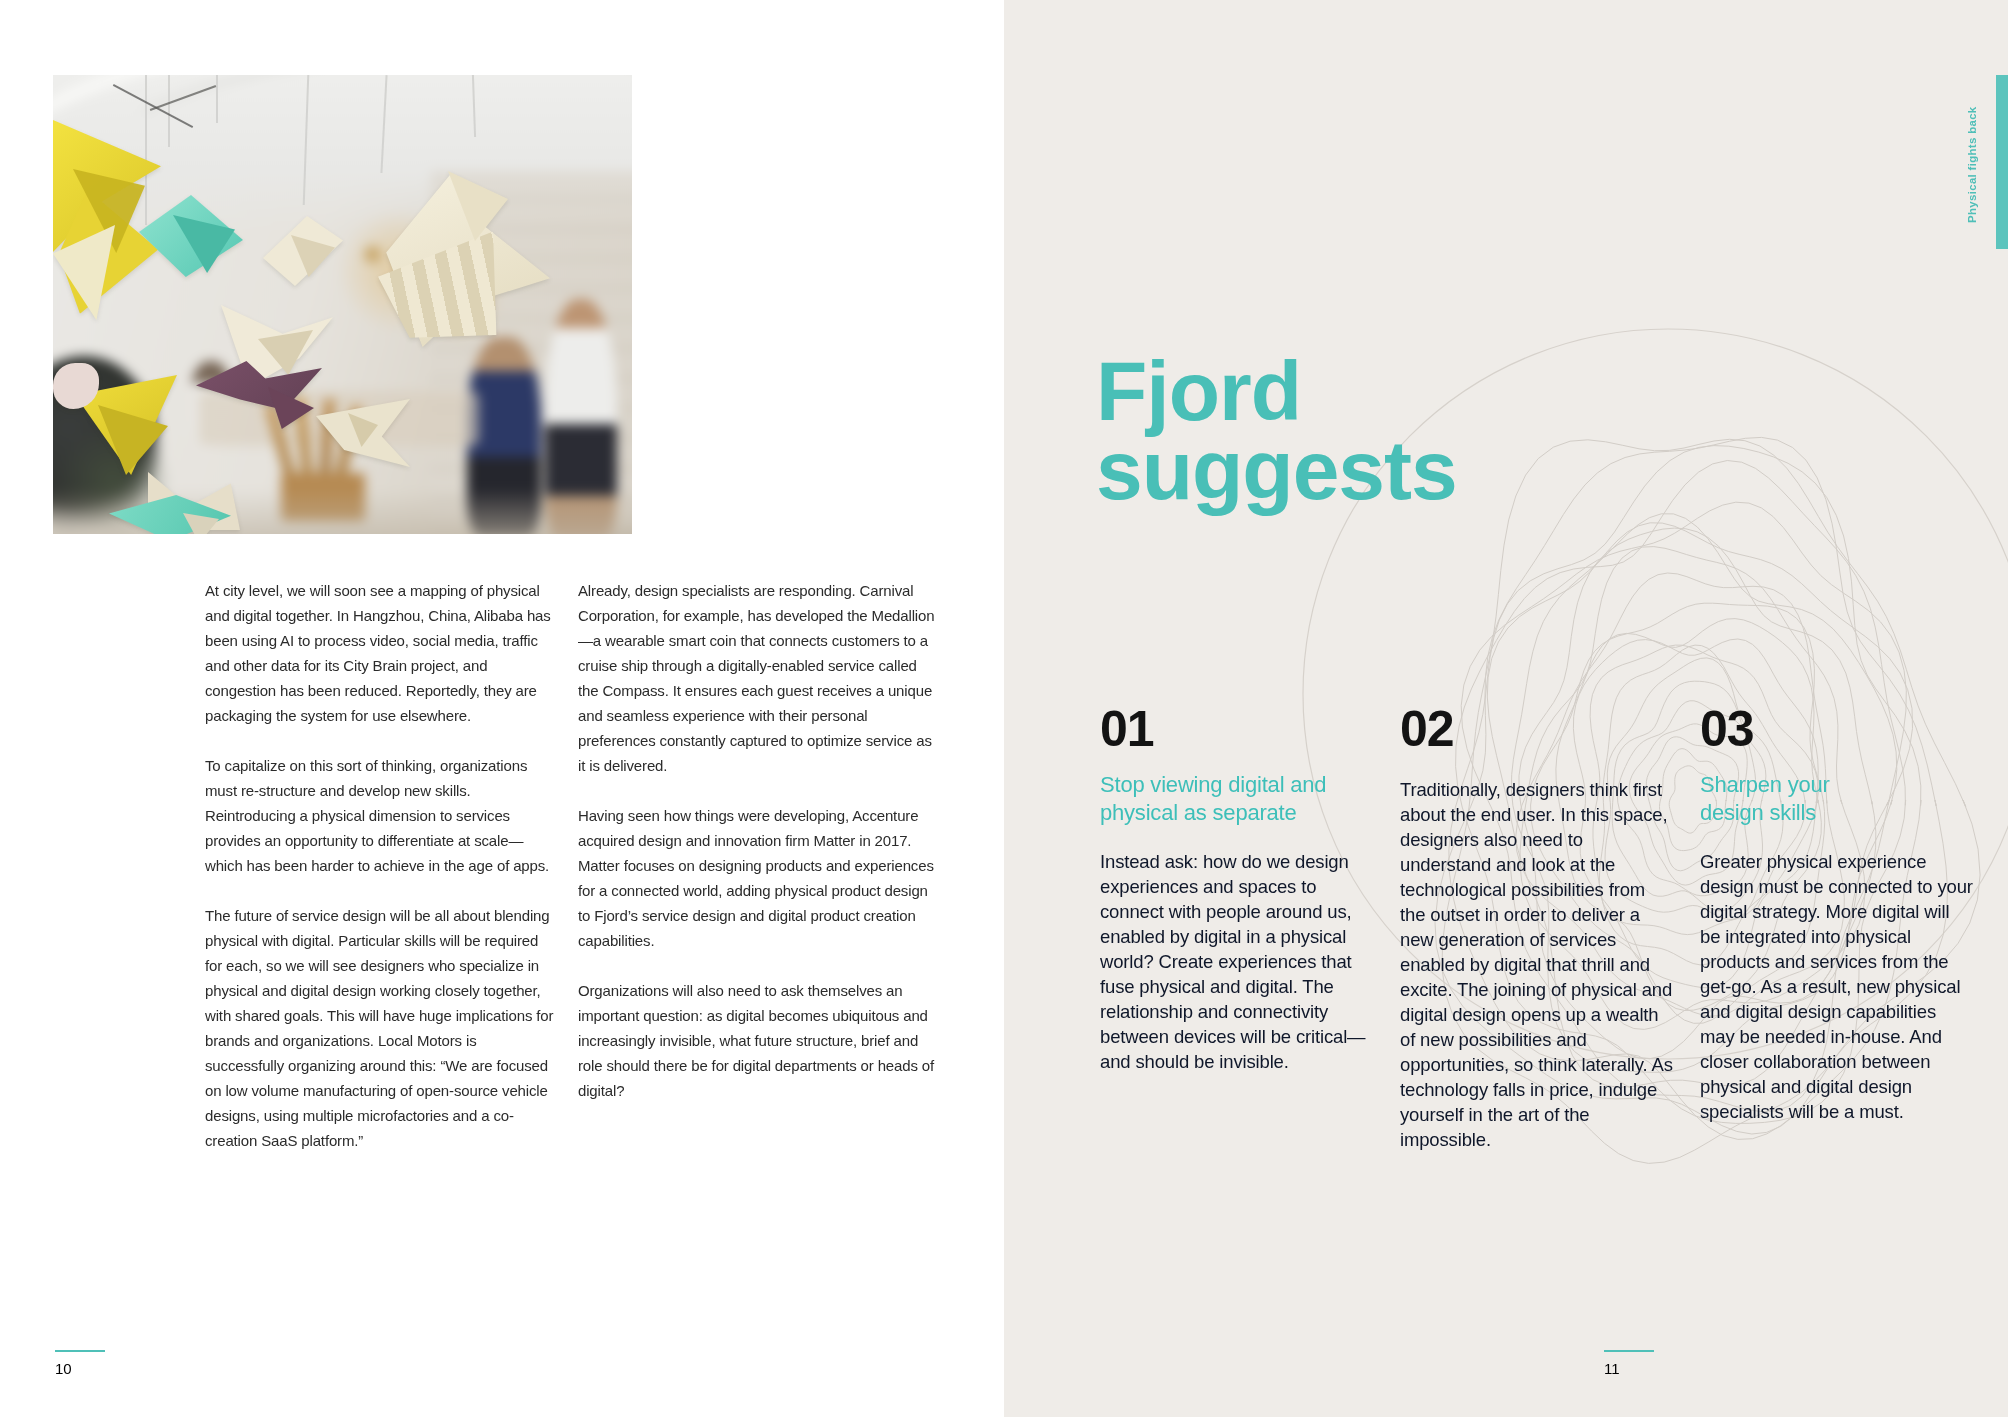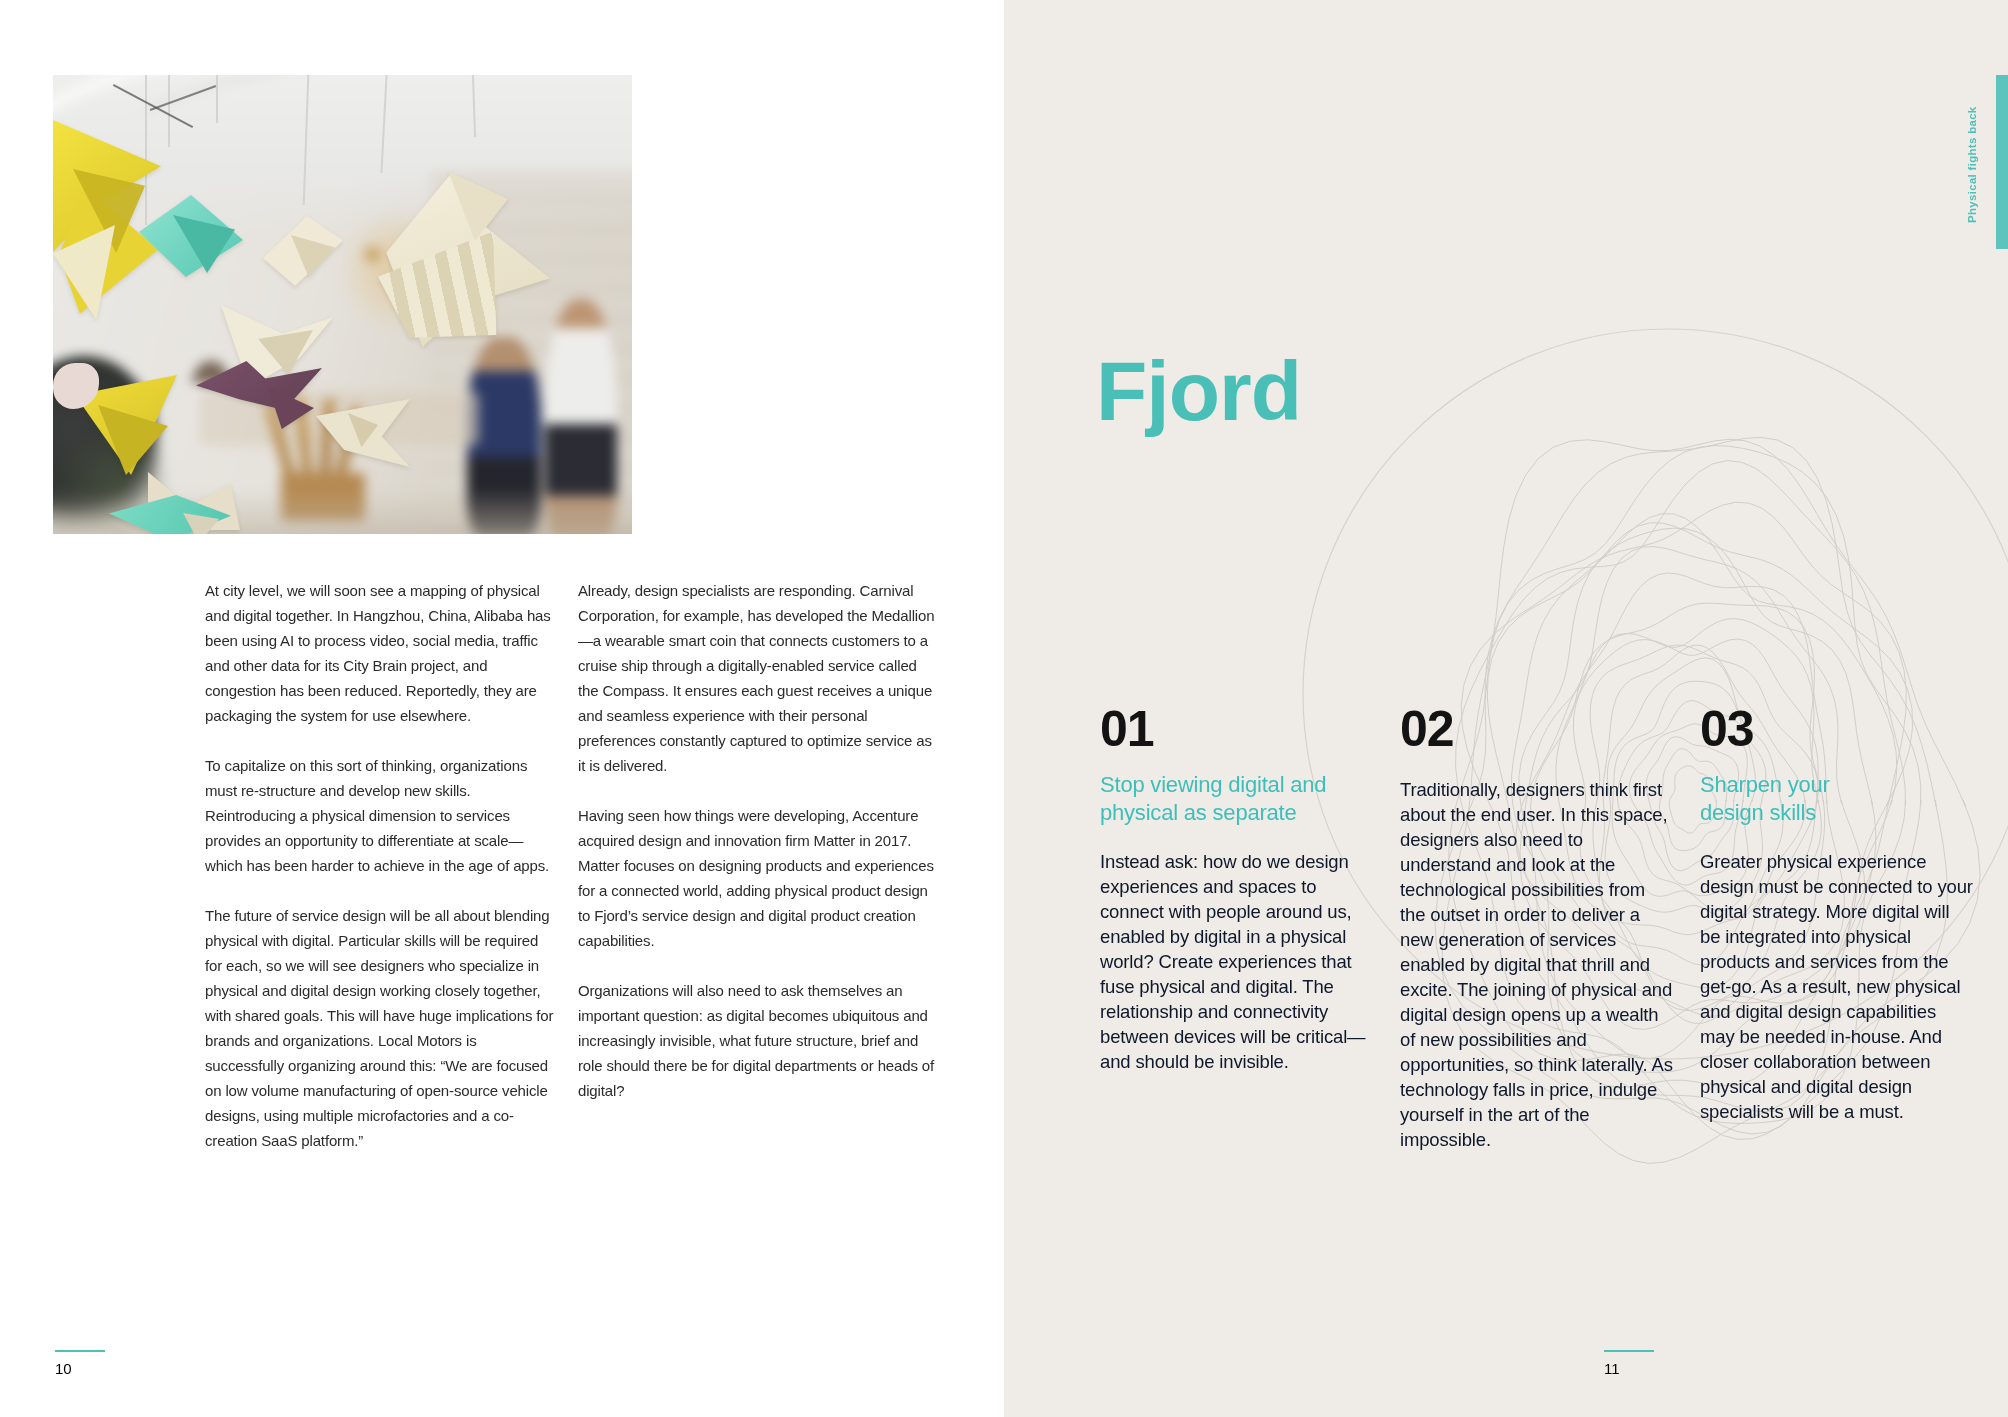--- a/index.html
+++ b/index.html
@@ -168,20 +168,21 @@
         <path d="M885.3 800.0L876.7 816.2L869.1 831.2L863.0 845.6L858.6 859.7L855.5 874.1L853.1 888.9L850.7 903.9L847.7 918.9L843.7 933.5L838.4 947.2L832.2 960.1L825.3 972.2L818.0 984.0L810.7 995.8L803.5 1008.1L796.2 1021.1L788.7 1034.5L780.6 1047.9L771.6 1060.3L761.6 1070.8L750.6 1078.8L738.8 1083.7L726.6 1085.7L714.2 1085.3L702.1 1083.5L690.1 1081.5L678.4 1080.2L666.5 1080.3L654.3 1081.8L641.6 1084.2L628.4 1086.5L614.9 1087.3L601.5 1085.3L588.9 1079.6L577.8 1069.7L568.5 1055.7L561.5 1038.5L556.5 1019.2L553.2 999.2L550.9 979.7L548.8 961.5L546.4 945.1L543.2 930.4L539.0 916.9L534.0 904.1L528.7 891.5L523.4 878.5L518.5 864.9L514.3 850.8L510.7 836.2L507.5 821.1L504.3 805.7L500.7 789.7L496.8 773.0L492.5 755.3L488.3 736.6L485.0 717.0L483.3 697.0L484.1 677.2L487.7 658.6L494.4 642.0L503.9 628.0L515.4 616.8L528.2 608.1L541.3 601.2L553.9 595.0L565.5 588.7L575.9 581.2L585.4 572.3L594.5 562.1L603.5 551.3L613.0 540.9L623.3 532.0L634.5 525.8L646.2 522.8L658.3 523.1L670.3 526.2L681.9 531.2L693.1 537.1L703.8 542.8L714.2 547.7L724.6 551.5L735.1 554.3L745.8 556.8L756.6 559.6L767.4 563.5L777.9 568.8L788.0 575.6L797.7 583.7L807.1 592.5L816.6 601.6L826.5 610.4L837.3 619.0L848.9 627.5L861.3 636.5L873.8 646.7L885.8 658.7L896.1 673.0L903.7 689.7L908.0 708.4L908.5 728.4L905.5 748.8L899.5 768.7L891.5 787.4L882.8 804.7Z" fill="none" stroke="#d2cdc7" stroke-width="1"></path>
         <path d="M885.1 800.0L881.6 816.6L878.2 832.8L874.5 848.5L870.1 863.8L864.9 878.3L859.0 892.1L852.8 905.3L846.6 918.1L841.1 931.3L836.6 945.5L833.3 961.3L830.8 979.2L828.7 999.2L826.2 1020.6L822.5 1042.4L816.8 1063.2L808.8 1081.4L798.5 1095.9L786.2 1105.7L772.5 1110.8L758.0 1111.7L743.4 1109.5L729.3 1105.7L715.7 1101.6L702.8 1098.2L690.2 1096.2L677.8 1095.5L665.4 1095.3L652.8 1094.8L640.2 1092.9L627.9 1088.8L616.2 1082.0L605.4 1072.6L595.4 1061.2L586.4 1048.6L577.9 1035.6L569.8 1022.8L561.6 1010.6L553.3 999.0L544.8 987.6L536.5 975.9L528.7 963.3L521.9 949.5L516.5 934.5L512.7 918.6L510.1 902.1L508.3 885.6L506.6 869.5L504.0 853.8L499.9 838.4L494.1 822.7L486.7 806.2L478.3 788.5L470.0 769.2L463.0 748.6L458.4 727.1L457.2 705.6L459.8 685.1L466.2 666.4L475.7 650.2L487.6 636.5L500.7 625.1L514.2 615.5L527.3 606.9L539.5 598.8L551.0 590.6L561.8 582.3L572.3 574.1L582.9 566.6L593.7 560.1L604.8 555.0L616.0 551.3L627.3 548.5L638.4 546.0L649.3 543.1L660.0 538.9L670.7 533.2L681.8 526.1L693.4 518.3L705.8 510.8L718.7 505.1L731.8 502.2L744.9 503.1L757.4 507.9L768.9 516.4L779.4 527.6L789.0 540.2L798.1 553.1L807.2 565.0L816.8 575.6L827.5 584.7L839.3 593.0L851.8 601.3L864.6 610.7L876.6 622.0L887.0 635.8L895.0 652.1L900.1 670.6L902.3 690.5L901.9 711.0L899.4 731.4L895.8 751.1L891.8 769.8L887.8 787.7L884.1 804.7Z" fill="none" stroke="#d2cdc7" stroke-width="1"></path>
         <path d="M901.6 800.0L900.2 818.2L896.2 835.9L890.2 852.6L882.7 868.2L874.8 882.7L867.6 896.7L861.8 911.0L857.9 926.5L855.8 943.9L855.1 963.5L854.8 985.2L854.0 1008.3L851.6 1031.5L846.9 1053.6L839.6 1073.3L829.8 1089.7L817.8 1102.3L804.3 1111.2L789.8 1117.0L775.1 1120.5L760.4 1122.4L745.9 1123.3L731.7 1123.4L717.6 1122.4L703.9 1120.0L690.4 1115.6L677.4 1108.8L665.0 1099.6L653.5 1088.6L642.9 1076.5L633.0 1064.7L623.3 1054.1L613.5 1045.6L603.1 1039.7L591.5 1036.0L578.8 1033.7L565.1 1031.6L551.0 1028.4L537.3 1022.7L524.8 1013.9L514.2 1001.7L505.9 986.6L500.0 969.2L496.0 950.6L493.1 931.8L490.5 913.3L487.4 895.6L483.1 878.5L477.5 861.5L471.0 844.2L464.3 826.2L458.2 807.1L453.8 787.1L451.6 766.6L452.0 746.1L455.1 726.1L460.4 707.0L467.4 688.9L475.4 672.0L483.8 655.8L492.4 640.4L501.2 625.5L510.4 611.4L520.3 598.6L531.2 587.5L543.2 578.7L556.2 572.6L569.7 569.0L583.2 567.3L596.2 566.6L608.3 565.3L619.2 562.1L629.1 555.8L638.4 546.0L647.7 532.8L657.6 517.1L668.6 500.5L680.9 485.0L694.3 472.3L708.6 463.9L723.3 460.5L737.7 462.2L751.6 468.4L764.5 477.9L776.7 489.3L788.2 501.5L799.3 513.7L810.4 525.5L821.4 537.0L832.2 548.9L842.5 561.6L851.9 575.8L859.9 591.5L866.4 608.7L871.2 627.1L874.8 645.9L877.6 664.5L880.2 682.7L883.1 700.3L886.6 717.3L890.8 734.2L895.0 751.2L898.7 768.8L901.1 786.8L901.4 805.1Z" fill="none" stroke="#d2cdc7" stroke-width="1"></path>
         <path d="M916.9 800.0L915.0 819.5L911.5 838.6L907.4 857.1L903.3 875.4L899.9 893.8L897.3 912.7L895.1 932.3L892.8 952.5L889.7 972.9L885.2 993.0L878.9 1011.9L870.8 1029.3L861.0 1044.8L850.0 1058.5L838.2 1070.9L826.2 1082.4L814.1 1093.7L801.9 1104.9L789.5 1115.8L776.5 1125.8L763.0 1133.8L748.7 1138.7L733.8 1139.4L718.8 1135.5L704.2 1126.9L690.4 1114.7L677.7 1100.3L666.1 1085.6L655.5 1072.4L645.2 1062.3L634.7 1056.1L623.4 1053.9L610.8 1054.7L596.8 1057.2L581.8 1059.9L566.1 1060.9L550.5 1059.1L535.7 1053.8L522.2 1045.0L510.2 1032.9L499.7 1018.5L490.4 1002.5L481.9 985.5L473.8 968.0L466.1 950.0L459.0 931.5L452.7 912.1L447.9 891.9L445.2 871.0L444.9 849.6L447.1 828.2L451.4 807.3L457.3 787.3L463.7 768.3L469.8 750.1L474.9 732.3L478.8 714.4L481.5 696.0L483.6 676.9L486.0 657.4L489.7 638.1L495.3 620.0L503.3 604.0L513.8 590.8L526.3 580.8L539.9 573.7L553.9 568.7L567.4 564.6L579.8 559.9L591.0 553.3L601.1 544.1L610.5 532.0L619.8 517.5L629.8 501.8L640.7 486.1L652.8 472.0L666.0 460.5L680.1 452.2L694.8 447.4L709.8 445.6L724.8 446.2L739.8 448.5L754.7 452.1L769.5 456.9L784.1 463.3L798.1 471.8L811.2 483.1L822.8 497.6L832.3 515.4L839.6 536.0L844.5 558.5L847.5 581.8L849.2 604.5L850.8 625.5L853.1 644.2L857.1 660.5L863.1 674.9L871.3 688.2L880.9 701.4L891.2 715.4L900.8 730.9L908.8 748.0L914.2 766.5L916.8 785.9L916.6 805.5Z" fill="none" stroke="#d2cdc7" stroke-width="1"></path>
         <path d="M931.0 800.0L935.1 821.2L939.0 843.3L942.0 866.1L943.5 889.5L942.8 912.7L939.1 935.2L932.3 956.1L922.3 974.5L909.8 990.2L895.7 1003.3L881.0 1014.3L866.7 1024.2L853.4 1034.1L841.6 1045.1L831.0 1057.8L821.2 1072.1L811.4 1087.4L801.0 1102.6L789.5 1116.0L776.7 1126.3L762.6 1132.4L747.8 1134.0L732.7 1131.4L717.9 1125.6L703.8 1118.1L690.3 1110.6L677.5 1104.2L665.0 1100.0L652.4 1098.0L639.4 1097.8L625.9 1098.5L611.9 1098.9L597.7 1098.0L583.4 1095.2L569.4 1090.1L555.7 1083.2L542.3 1074.7L528.9 1065.3L515.2 1055.3L501.2 1044.8L486.8 1033.6L472.4 1020.9L458.8 1006.3L446.9 989.1L437.8 969.2L432.4 946.7L431.0 922.5L433.7 897.4L439.8 872.5L448.3 848.9L457.7 826.9L466.6 806.8L473.9 788.2L478.9 770.5L481.4 752.8L481.9 734.6L481.4 715.5L481.0 695.8L481.6 675.7L483.9 655.9L488.4 637.1L494.9 619.7L503.1 603.7L512.2 588.8L521.7 574.6L531.2 560.4L540.5 545.6L549.8 530.3L559.4 514.5L569.7 499.1L581.0 484.9L593.4 472.9L606.8 463.7L621.1 457.5L635.8 453.9L650.7 452.2L665.4 451.3L680.1 450.1L694.8 448.1L709.8 444.9L725.3 441.3L741.3 438.3L757.5 437.4L773.5 440.1L788.6 447.5L802.0 460.2L813.2 477.9L821.9 499.6L828.1 523.7L832.5 548.3L835.8 572.0L839.0 593.3L843.2 611.8L848.8 627.6L856.2 641.2L865.2 653.7L875.3 666.2L885.7 679.4L895.6 693.9L904.4 709.9L911.9 727.3L918.1 745.8L923.3 765.1L927.8 785.2L932.1 805.9Z" fill="none" stroke="#d2cdc7" stroke-width="1"></path>
         <path d="M959.0 800.0L968.0 824.1L974.1 849.3L976.1 875.0L973.4 899.9L965.8 923.0L954.1 943.3L939.3 960.6L922.8 974.9L906.0 987.0L890.0 997.7L875.5 1008.2L862.8 1019.3L851.5 1031.4L841.1 1044.4L831.0 1057.7L820.5 1070.7L809.3 1082.5L797.3 1092.5L784.6 1100.7L771.5 1107.4L758.3 1113.3L745.2 1119.2L732.0 1125.8L718.7 1133.4L704.9 1141.8L690.6 1150.1L675.7 1157.4L660.2 1162.1L644.6 1163.4L629.2 1160.5L614.5 1153.6L600.6 1143.4L587.6 1131.1L575.2 1118.2L563.0 1105.8L550.2 1095.0L536.4 1085.8L521.4 1077.7L505.5 1069.7L489.2 1060.6L473.5 1048.9L459.7 1034.0L448.8 1015.3L441.5 993.4L438.1 969.0L438.5 943.2L441.7 917.4L446.8 892.4L452.5 868.9L457.8 846.9L462.1 826.4L465.1 806.9L467.0 787.9L468.3 769.0L469.7 750.1L471.6 731.3L474.3 712.6L477.8 694.2L481.7 675.8L485.6 657.1L489.1 637.7L492.0 616.9L494.4 594.5L496.8 570.4L500.0 545.2L504.7 519.9L511.8 496.0L521.6 475.1L534.2 458.6L549.3 447.2L566.1 441.2L583.8 439.8L601.6 441.8L618.7 445.3L635.1 448.8L650.5 450.7L665.4 450.4L680.0 448.0L694.9 444.4L710.0 441.0L725.5 439.3L740.9 440.7L755.9 446.0L769.9 455.3L782.7 468.1L794.3 483.4L804.7 499.9L814.4 516.5L823.8 532.2L833.4 546.7L843.3 560.3L853.5 573.5L863.7 586.9L873.5 601.2L882.3 616.6L889.9 633.4L896.5 651.0L902.3 669.3L907.9 687.6L914.1 705.9L921.5 724.2L930.4 742.9L940.6 762.6L951.4 783.7L961.7 806.6Z" fill="none" stroke="#d2cdc7" stroke-width="1"></path>
       </svg>
 
     <h1 class="big-title">
       <span>Fjord</span>
+      <span>suggests</span>
     </h1>
 
     <div class="suggestions">
       <div class="sug">
         <div class="num">01</div>
         <div class="subhead">
           <span>Stop viewing digital and</span>
           <span>physical as separate</span>
         </div>
         <div class="body">Instead ask: how do we design experiences and spaces to connect with people around us, enabled by digital in a physical world? Create experiences that fuse physical and digital. The relationship and connectivity between devices will be critical—and should be invisible.</div>

